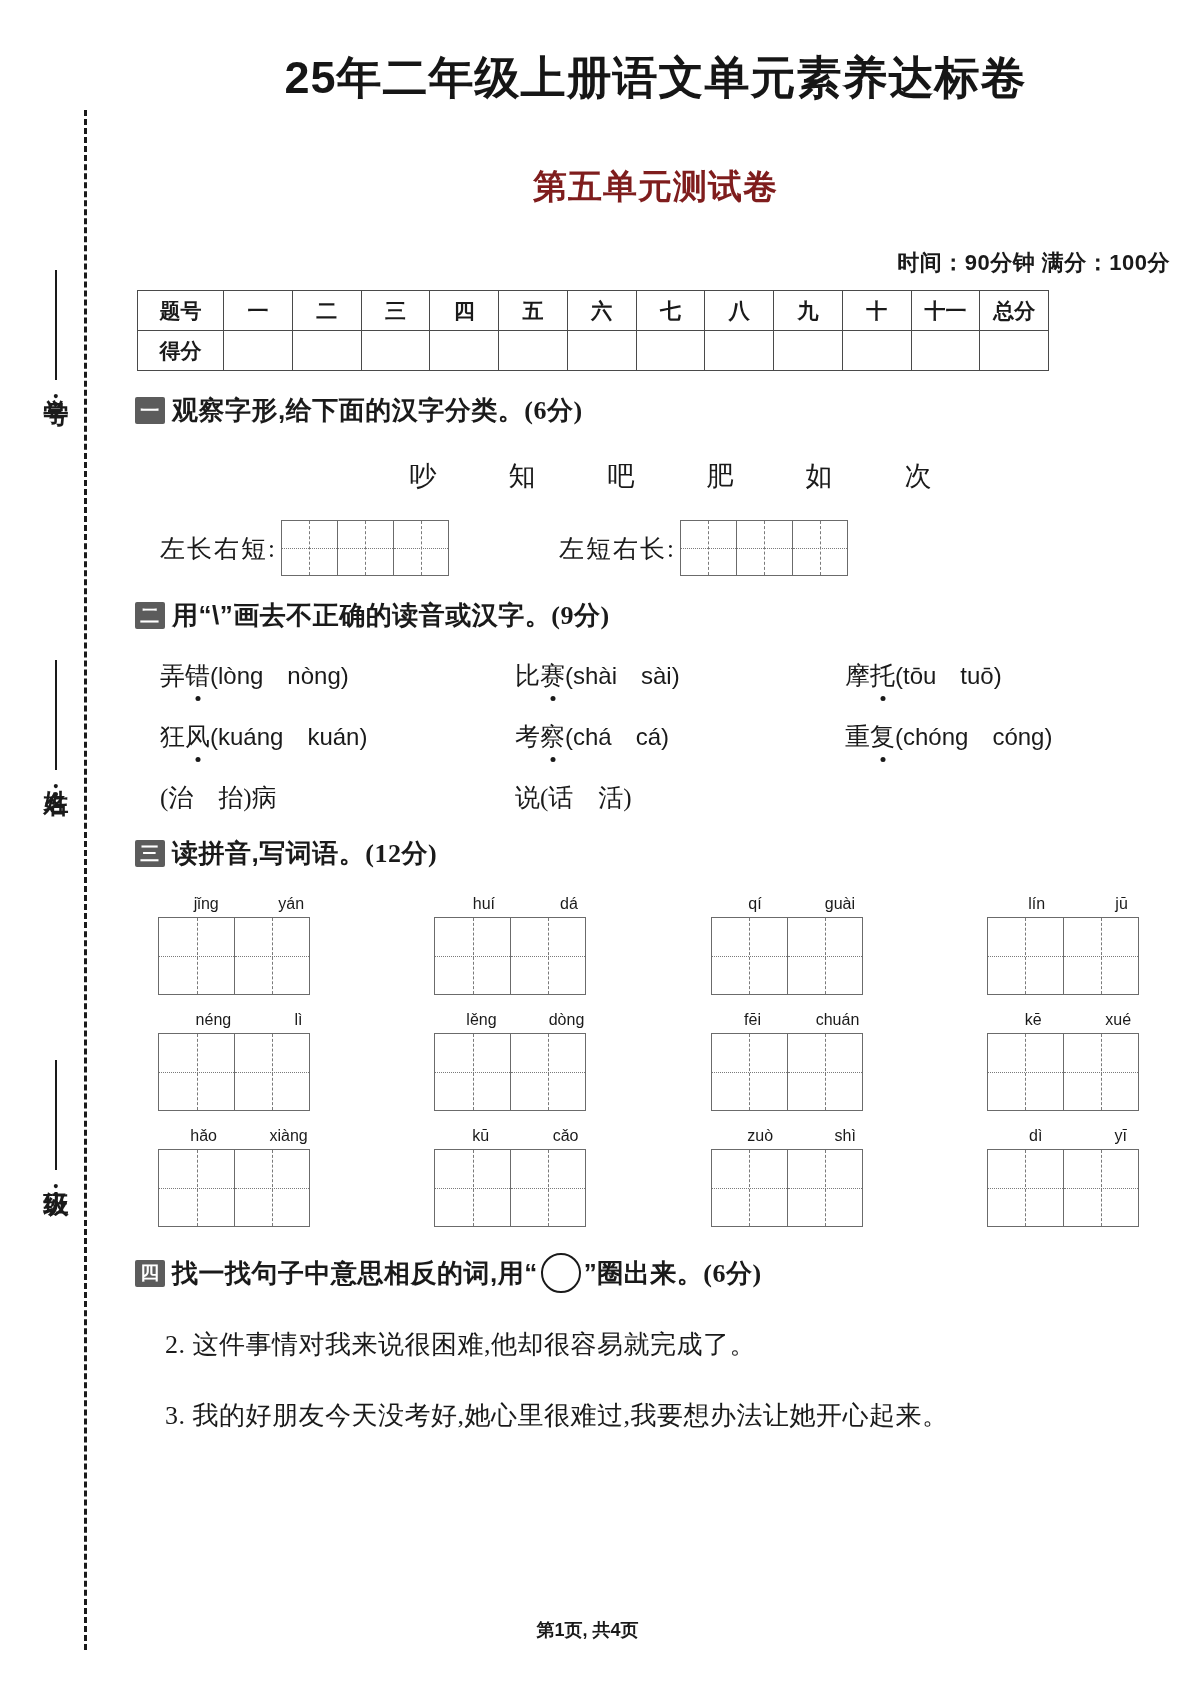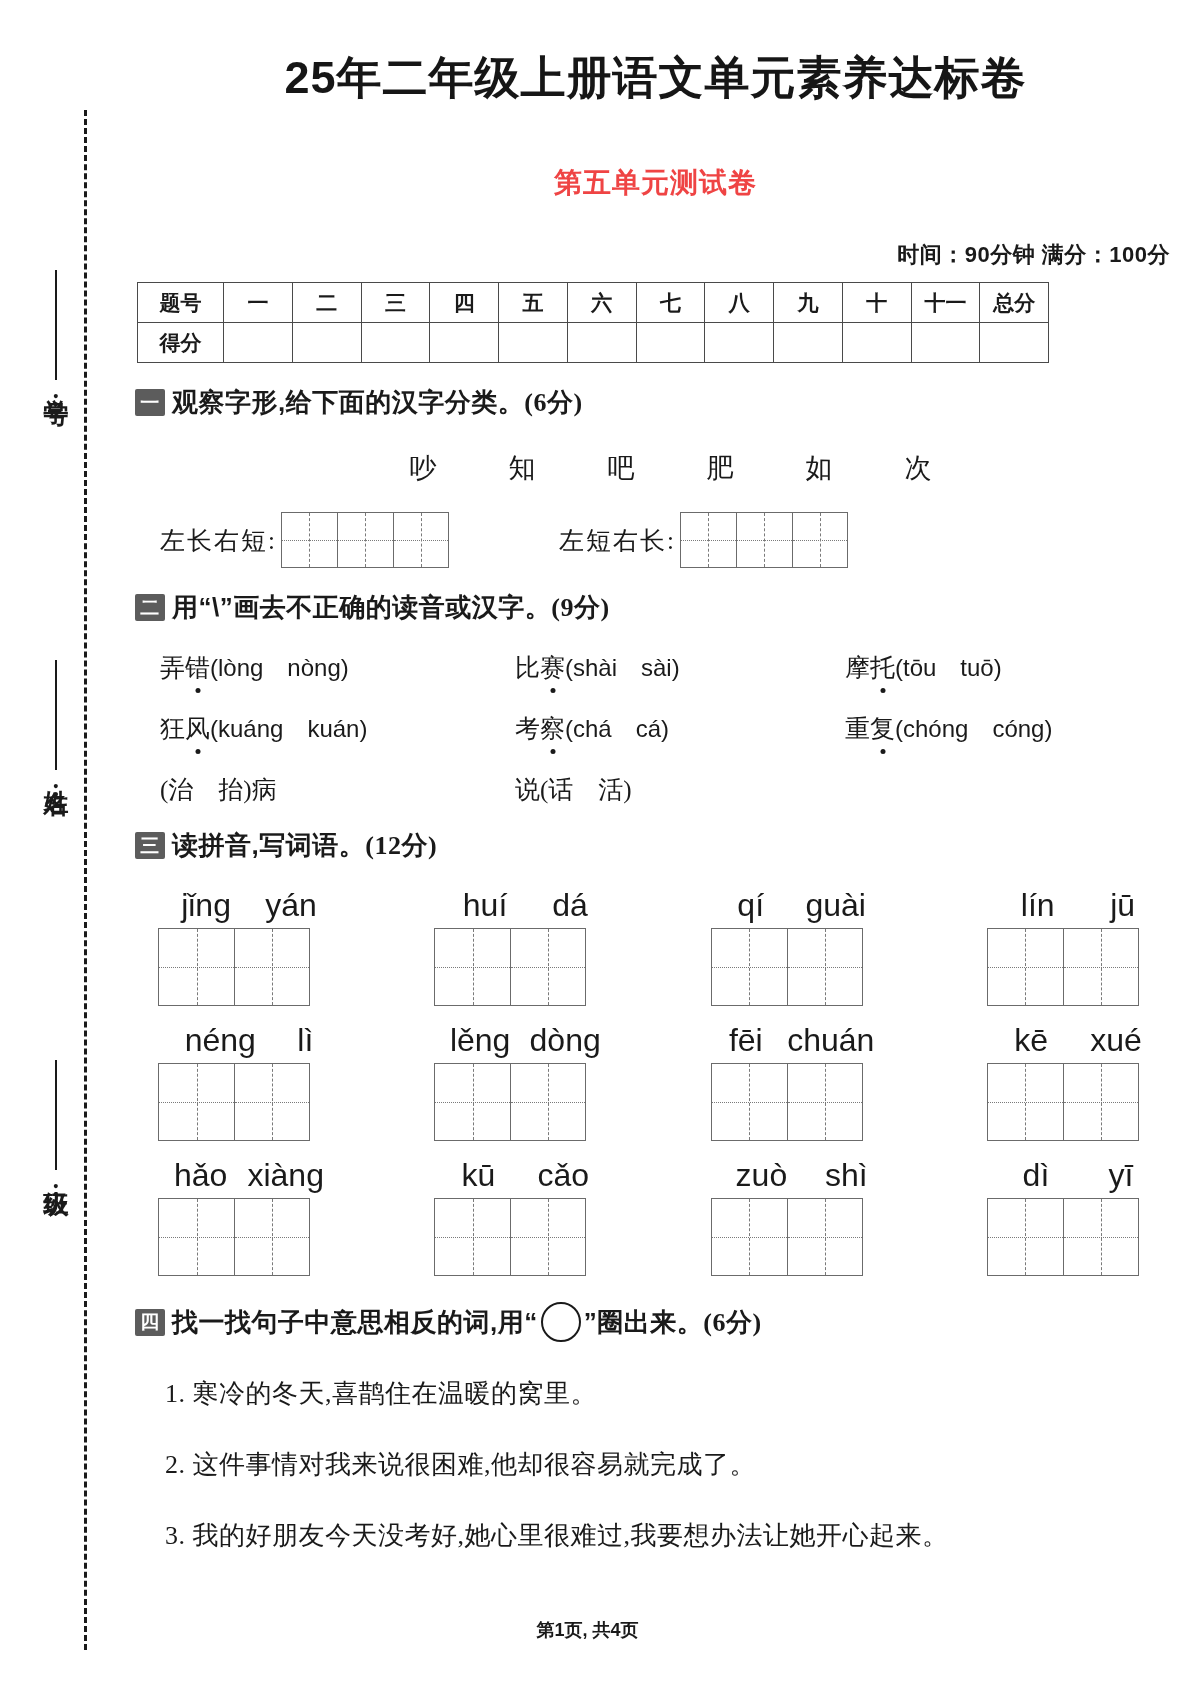--- a/index.html
+++ b/index.html
@@ -45,25 +45,25 @@
   .title-main {
     text-align:center;
     font-size: 45px;
     font-weight: 800;
     letter-spacing: 1px;
     margin-top: 48px;
     color:#161616;
   }
   .title-sub {
     text-align:center;
-    font-size: 28px;
+    font-size: 34px;
     font-weight: 800;
     letter-spacing: 1px;
     margin-top: 56px;
-    color:#ef4444;
+    color:#7f1d1d;
   }
   .exam-meta {
     text-align:right;
     font-size: 22px;
     font-weight: 700;
     margin-top: 38px;
     padding-right: 21px;
     letter-spacing:0.5px;
   }
 
@@ -169,21 +169,21 @@
   
   .write-rows { margin-top: 24px; }
   .write-row {
     display:flex; justify-content:space-between;
     padding: 0 22px 0 38px;
     margin-bottom: 16px;
   }
   .write-item { width: 182px; }
   .write-py {
     display:flex; justify-content:space-around;
-    font-size: 32px; margin-bottom: 4px;
+    font-size: 16px; margin-bottom: 4px;
     padding: 0 6px;
   }
   .write-cells { display:flex; justify-content:flex-start; }
   .write-cells .cell { width: 76px; height: 78px; }
 
   
   .sentences { margin: 34px 0 0 45px; font-size: 26px; }
   .sentence { margin-bottom: 36px; letter-spacing:0.5px; }
 
   
@@ -462,20 +462,19 @@
 
   <div class="q-head" style="margin-top:26px;">
     <span class="q-badge">四</span>
     <span>找一找句子中意思相反的词,用“</span>
     <span class="circle-mark"></span>
     <span>”圈出来。</span>
     <span class="q-points">(6分)</span>
   </div>
 
   <div class="sentences kai">
-    <div class="sentence">1. 寒冷的冬天,喜鹊住在温暖的窝里。</div>
     <div class="sentence">2. 这件事情对我来说很困难,他却很容易就完成了。</div>
     <div class="sentence">3. 我的好朋友今天没考好,她心里很难过,我要想办法让她开心起来。</div>
   </div>
 
 </div>
 
 <div class="footer">第1页, 共4页</div>
 
 </body></html>

